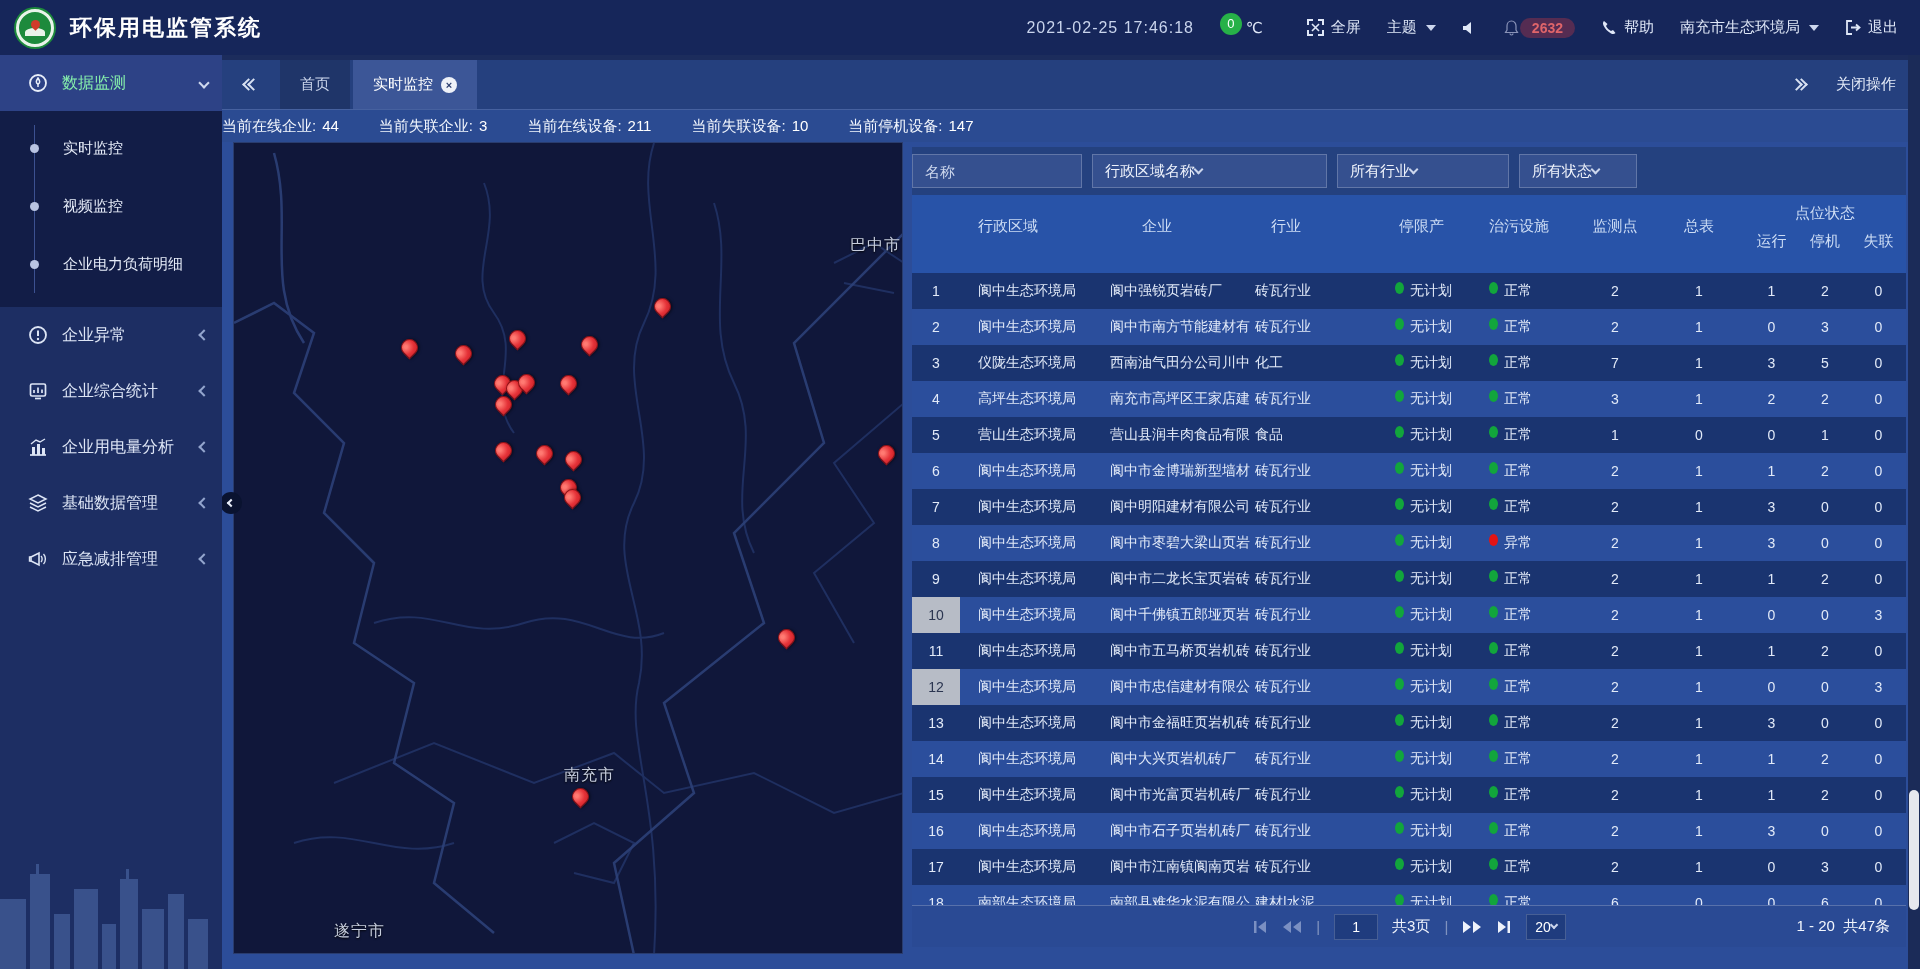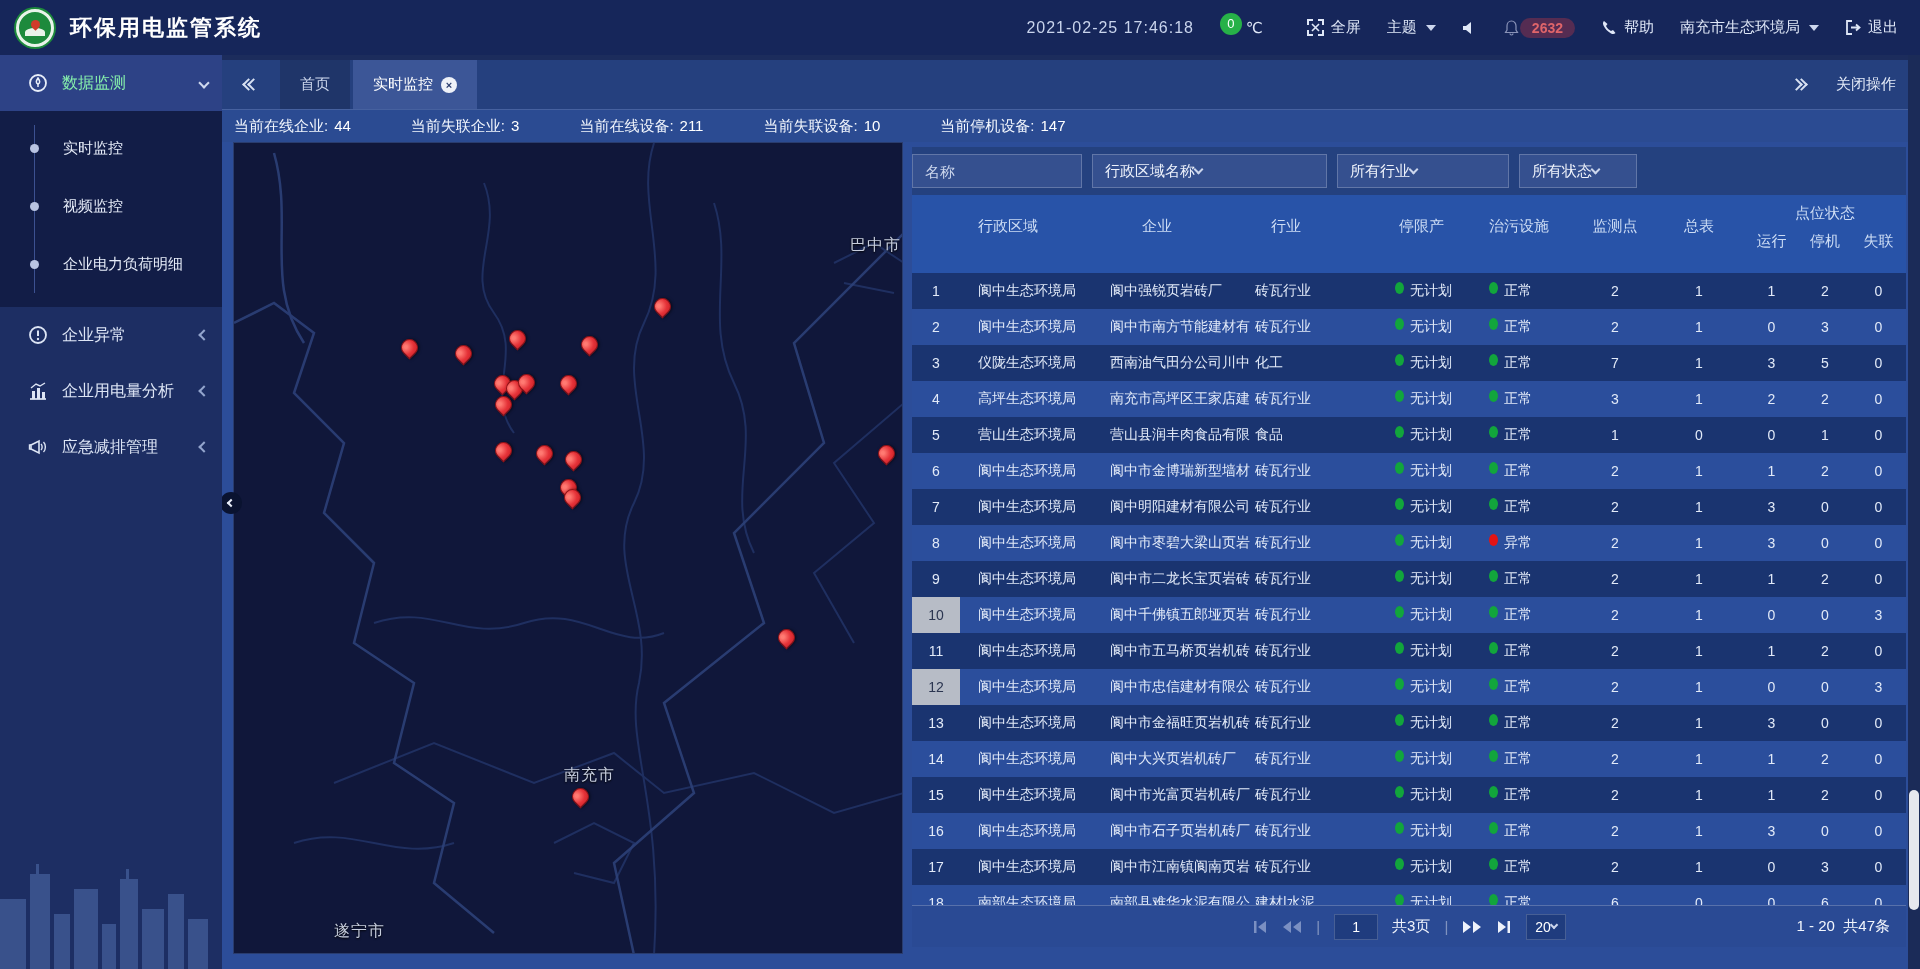--- a/index.html
+++ b/index.html
@@ -58,21 +58,21 @@
   .dbl .chev:last-child { margin-left:-4px;}
   .tabs { display:flex; margin-left:22px; gap:3px; height:100%; align-items:stretch;}
   .tab { display:flex; align-items:center; gap:8px; padding:0 20px; font-size:15px; color:#c9d4ea;
          background:#1f3569; cursor:pointer;}
   .tab.active { background:#3c5697; color:#fff; }
   .tab-close { width:16px; height:16px; border-radius:50%; background:#eef1f8; color:#2a3c6e;
                font-size:11px; line-height:16px; text-align:center; font-weight:bold;}
   .tabbar-right { margin-left:auto; display:flex; align-items:center; gap:30px; padding-right:24px;
                   color:#e3eaf8; font-size:15px;}
   .statsbar { height:33px; background:#2b4b92; border-top:1px solid #46619f; display:flex; align-items:center;
-              padding-left:12px; gap:60px; color:#e6edf9; font-size:15px;}
+              gap:40px; color:#e6edf9; font-size:15px;}
   .stat-item span { color:#f2f6fd; }
   .stat-item .stat-value { color:#ffffff; margin-left:6px;}
 
   
   .map-panel { position:absolute; left:11px; top:87px; width:670px; height:812px; background:#10173a;
                border:1px solid rgba(90,130,210,.35); overflow:hidden;}
   .map-panel svg.roads { position:absolute; left:0; top:0; }
   .city-label { position:absolute; color:#c7cede; font-size:16px; letter-spacing:1px; text-shadow:0 1px 2px #000;}
   .pin { position:absolute; width:17px; height:17px; border-radius:50% 50% 50% 0; transform:rotate(-45deg);
          background:radial-gradient(circle at 35% 30%, #ff7a72 10%, #e53238 55%, #c01c20);
@@ -219,27 +219,45 @@
       <svg width="20" height="20" viewBox="0 0 20 20">
         <circle cx="10" cy="10" r="8" fill="none" stroke="#dde5f5" stroke-width="1.8"></circle>
         <path d="M10 5.5 V11" stroke="#dde5f5" stroke-width="2"></path>
         <circle cx="10" cy="14" r="1.2" fill="#dde5f5"></circle>
       </svg>
       <span class="lbl">企业异常</span>
       <span class="chev left"></span>
     </div>
     <div class="side-item">
       <svg width="20" height="20" viewBox="0 0 20 20">
+        <rect x="2.5" y="3" width="15" height="12" rx="1.5" fill="none" stroke="#dde5f5" stroke-width="1.7"></rect>
+        <path d="M6 12 L6 9 M10 12 L10 6.5 M14 12 L14 8.5" stroke="#dde5f5" stroke-width="1.7"></path>
+        <path d="M7 17.5 H13" stroke="#dde5f5" stroke-width="1.7"></path>
+      </svg>
+      <span class="lbl">企业综合统计</span>
+      <span class="chev left"></span>
+    </div>
+    <div class="side-item">
+      <svg width="20" height="20" viewBox="0 0 20 20">
         <path d="M2 18 H18" stroke="#dde5f5" stroke-width="1.7"></path>
         <rect x="4" y="10" width="3" height="8" fill="#dde5f5"></rect>
         <rect x="9" y="7" width="3" height="11" fill="#dde5f5"></rect>
         <rect x="14" y="11" width="3" height="7" fill="#dde5f5"></rect>
         <path d="M3 7 L8 3 L12 5 L17 2" stroke="#dde5f5" stroke-width="1.4" fill="none"></path>
       </svg>
       <span class="lbl">企业用电量分析</span>
+      <span class="chev left"></span>
+    </div>
+    <div class="side-item">
+      <svg width="20" height="20" viewBox="0 0 20 20">
+        <path d="M10 2 L18 6 L10 10 L2 6 Z" fill="none" stroke="#dde5f5" stroke-width="1.5"></path>
+        <path d="M2 10 L10 14 L18 10" fill="none" stroke="#dde5f5" stroke-width="1.5"></path>
+        <path d="M2 14 L10 18 L18 14" fill="none" stroke="#dde5f5" stroke-width="1.5"></path>
+      </svg>
+      <span class="lbl">基础数据管理</span>
       <span class="chev left"></span>
     </div>
     <div class="side-item">
       <svg width="20" height="20" viewBox="0 0 20 20">
         <path d="M3 8 L11 4 V16 L3 12 Z" fill="none" stroke="#dde5f5" stroke-width="1.6"></path>
         <path d="M3 8 H1.5 V12 H3 M13 7 C14.5 8.5 14.5 11.5 13 13 M15.5 5 C18 7.5 18 12.5 15.5 15" fill="none" stroke="#dde5f5" stroke-width="1.4"></path>
       </svg>
       <span class="lbl">应急减排管理</span>
       <span class="chev left"></span>
     </div>

